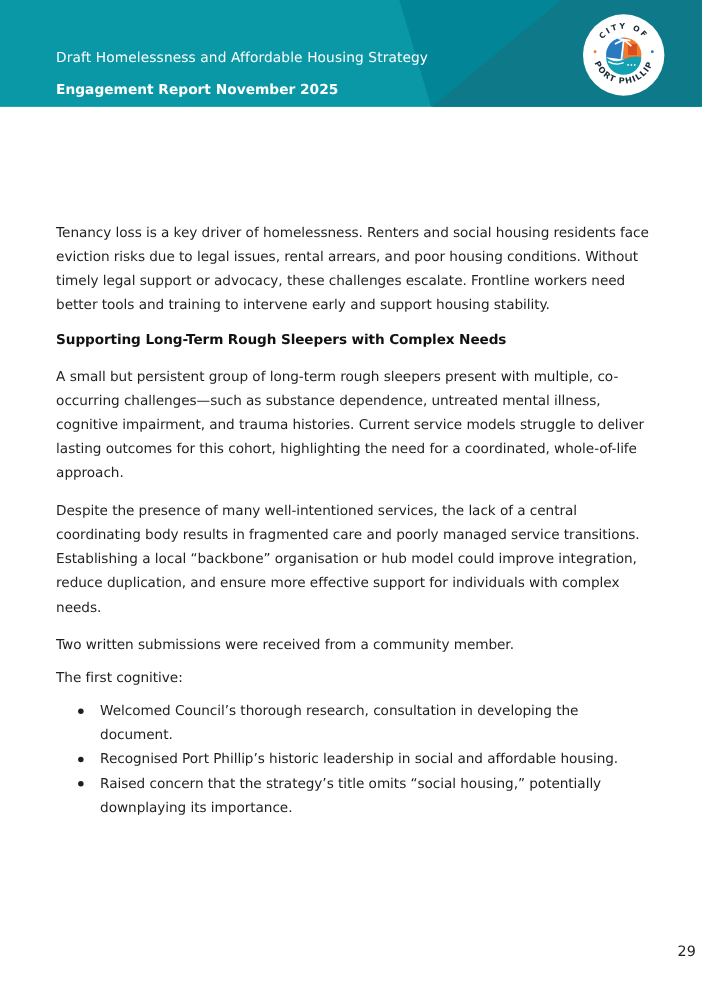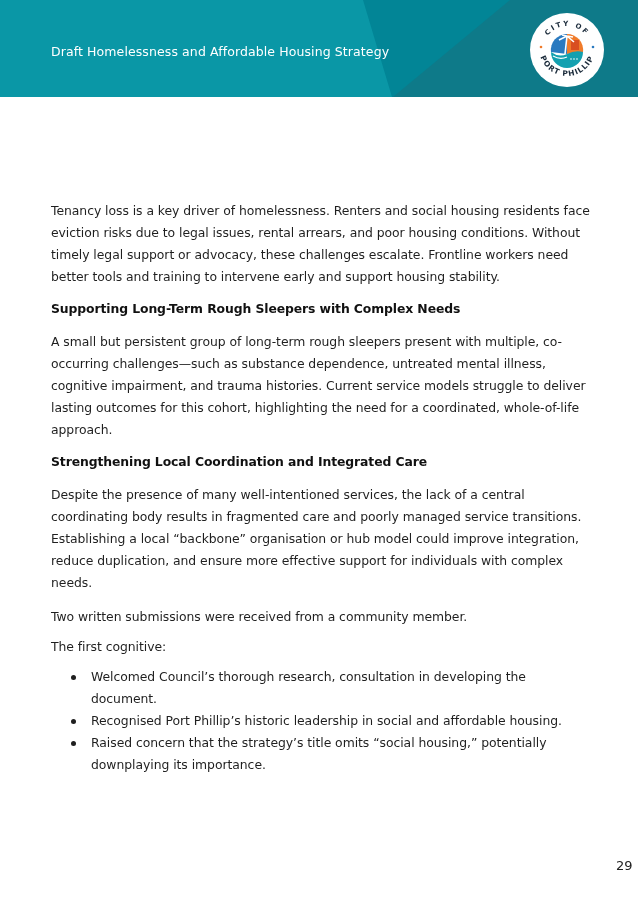--- a/index.html
+++ b/index.html
@@ -108,20 +108,21 @@
 </head>
 <body>
 
 <div class="header">
   <svg class="bg" width="638" height="97" viewBox="0 0 638 97">
     <rect x="0" y="0" width="638" height="97" fill="#0a97a6"></rect>
     <polygon points="363,0 638,0 638,97 392,97" fill="#028596"></polygon>
     <polygon points="510,0 638,0 638,97 393,97" fill="#0e7a89"></polygon>
   </svg>
   <div class="header-title">Draft Homelessness and Affordable Housing Strategy</div>
+  <div class="header-subtitle">Engagement Report November 2025</div>
 
   <svg class="logo" viewBox="0 0 76 76">
     <circle cx="38" cy="38" r="37" fill="#ffffff"></circle>
     <defs>
       <path id="arcTop" d="M 14 38 A 24 24 0 0 1 62 38"></path>
       <path id="arcBottom" d="M 10 36 A 28 28 0 0 0 66 36"></path>
     </defs>
     <text font-size="7" font-weight="bold" fill="#1a2a3a" font-family="DejaVu Sans, sans-serif" letter-spacing="2">
       <textPath href="#arcTop" startOffset="50%" text-anchor="middle">CITY OF</textPath>
     </text>
@@ -146,21 +147,20 @@
   <section>
     <p>Tenancy loss is a key driver of homelessness. Renters and social housing residents face eviction risks due to legal issues, rental arrears, and poor housing conditions. Without timely legal support or advocacy, these challenges escalate. Frontline workers need better tools and training to intervene early and support housing stability.</p>
   </section>
 
   <section>
     <h2>Supporting Long-Term Rough Sleepers with Complex Needs</h2>
     <p>A small but persistent group of long-term rough sleepers present with multiple, co-occurring challenges—such as substance dependence, untreated mental illness, cognitive impairment, and trauma histories. Current service models struggle to deliver lasting outcomes for this cohort, highlighting the need for a coordinated, whole-of-life approach.</p>
   </section>
 
   <section>
-    <h2>Strengthening Local Coordination and Integrated Care</h2>
     <p>Despite the presence of many well-intentioned services, the lack of a central coordinating body results in fragmented care and poorly managed service transitions. Establishing a local “backbone” organisation or hub model could improve integration, reduce duplication, and ensure more effective support for individuals with complex needs.</p>
   </section>
 
   <section>
     <p class="tight">Two written submissions were received from a community member.</p>
     <p class="tight">The first cognitive:</p>
     <ul>
       <li>
         <span class="bullet"></span>
         <span>Welcomed Council’s thorough research, consultation in developing the document.</span>

